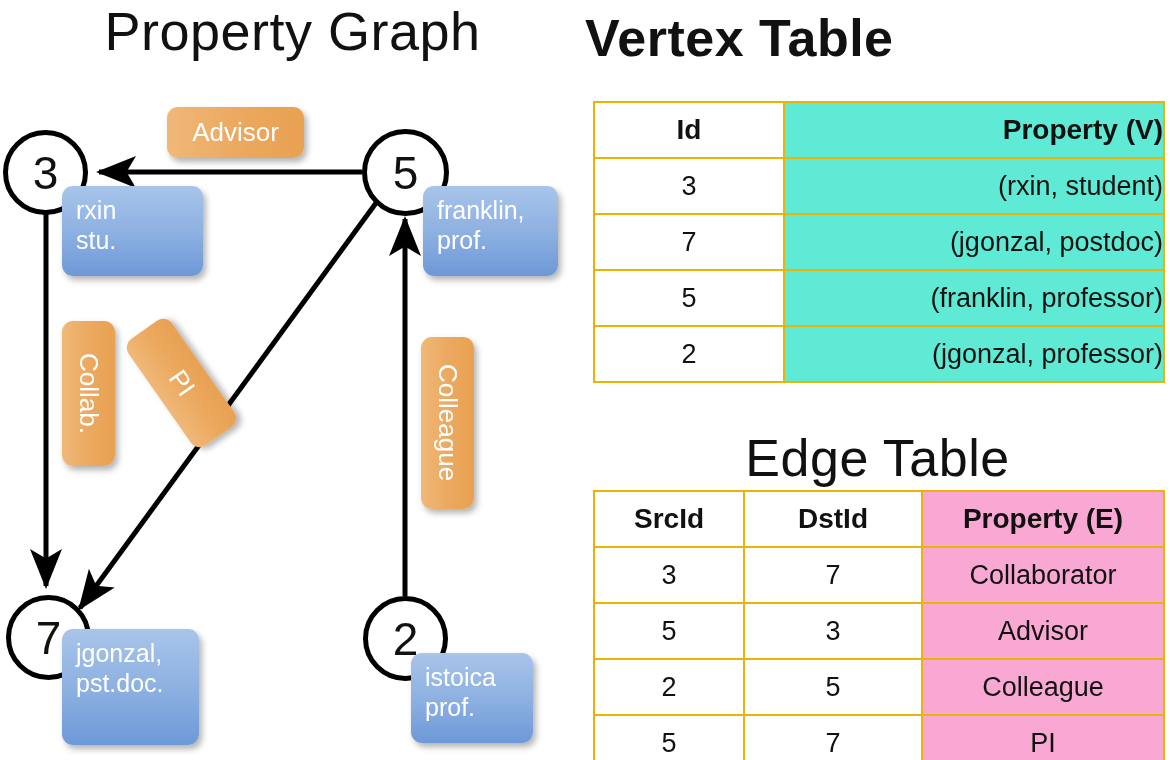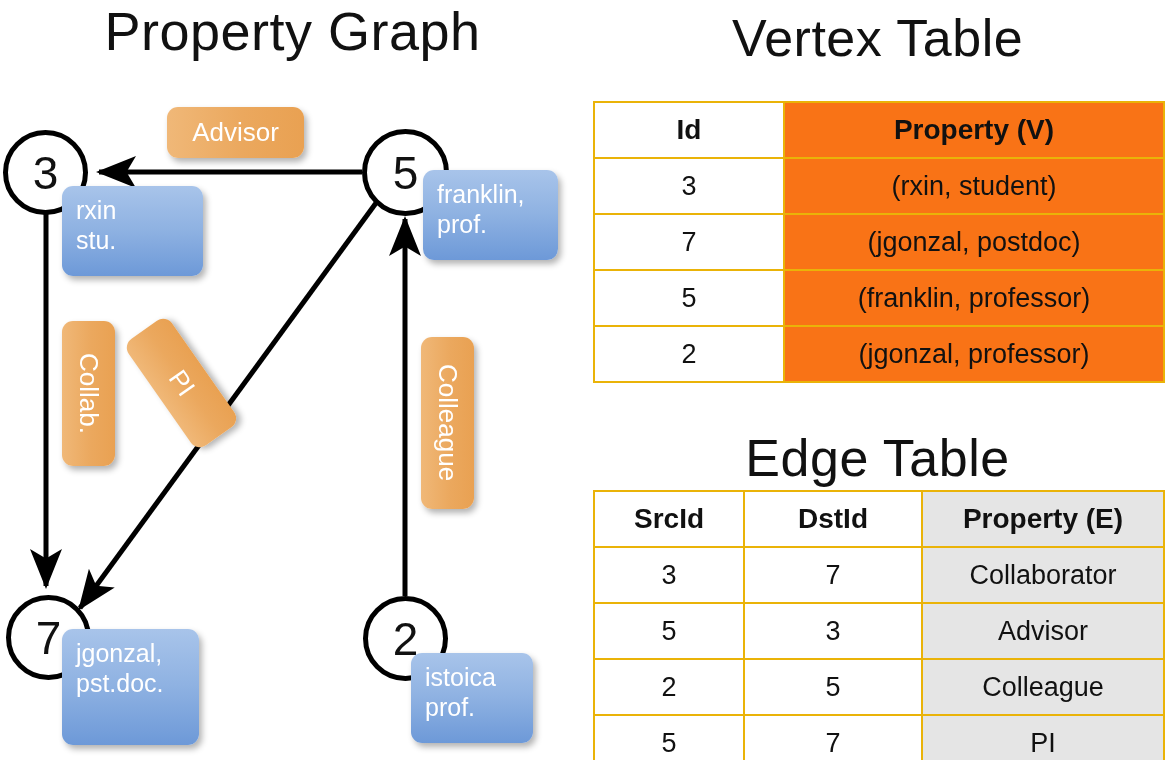--- a/index.html
+++ b/index.html
@@ -2,21 +2,21 @@
 <html><head>
 <meta charset="utf-8">
 <style>
   html,body{margin:0;padding:0;background:#fff;}
   body{width:1170px;height:760px;position:relative;overflow:hidden;
        font-family:"Liberation Sans",sans-serif;color:#000;}
 
   .title{position:absolute;font-weight:300;color:#111;white-space:nowrap;
          letter-spacing:0.5px;}
   #title-property-graph{left:0;top:0;width:585px;text-align:center;font-size:54px;}
-  #title-vertex-table{left:585px;top:8px;width:585px;text-align:center;font-size:52px;}
+  #title-vertex-table{left:585px;top:8px;width:585px;text-align:left;font-size:52px;font-weight:bold;}
   #title-edge-table{left:585px;top:400px;width:585px;text-align:center;font-size:52px;margin-top:28px;}
 
   
   #graph-panel{position:absolute;left:0;top:0;width:585px;height:760px;}
   #graph-edges{position:absolute;left:0;top:0;width:585px;height:760px;}
 
   .node{position:absolute;border:5px solid #000;border-radius:50%;
         background:#fff;box-sizing:border-box;
         display:flex;align-items:center;justify-content:center;
         font-size:46px;font-weight:300;color:#111;z-index:3;}
@@ -37,26 +37,26 @@
 
   
   .tbl{position:absolute;border-collapse:collapse;table-layout:fixed;}
   .tbl td,.tbl th{border:2px solid #eab308;text-align:center;
                   font-size:27px;font-weight:400;color:#111;
                   padding:0;height:54px;vertical-align:middle;}
   .tbl th{font-weight:700;font-size:28px;}
 
   #vertex-table{left:593px;top:101px;width:572px;}
   #vertex-table col.c1{width:190px;}
-  #vertex-table .fill{background:#f97316;}
+  #vertex-table .fill{background:#5eead4;text-align:right;}
 
   #edge-table{left:593px;top:490px;width:572px;}
   #edge-table col.e1{width:150px;}
   #edge-table col.e2{width:178px;}
-  #edge-table .fill{background:#e5e5e5;}
+  #edge-table .fill{background:#f9a8d4;}
 </style>
 </head>
 <body>
 
 <div class="title" id="title-property-graph">Property Graph</div>
 <div class="title" id="title-vertex-table">Vertex Table</div>
 <div class="title" id="title-edge-table">Edge Table</div>
 
 <div id="graph-panel">
 
@@ -86,21 +86,21 @@
     <span>7</span>
   </div>
   <div class="node" style="left:363px;top:596px;width:85px;height:85px;">
     <span>2</span>
   </div>
 
   <div class="prop-box blue" style="left:62px;top:186px;width:141px;height:90px;">
     <div>rxin</div>
     <div>stu.</div>
   </div>
-  <div class="prop-box blue" style="left:423px;top:170px;width:135px;height:90px;">
+  <div class="prop-box blue" style="left:423px;top:186px;width:135px;height:90px;">
     <div>franklin,</div>
     <div>prof.</div>
   </div>
   <div class="prop-box blue" style="left:62px;top:629px;width:137px;height:116px;">
     <div>jgonzal,</div>
     <div>pst.doc.</div>
   </div>
   <div class="prop-box blue" style="left:411px;top:653px;width:122px;height:90px;">
     <div>istoica</div>
     <div>prof.</div>

